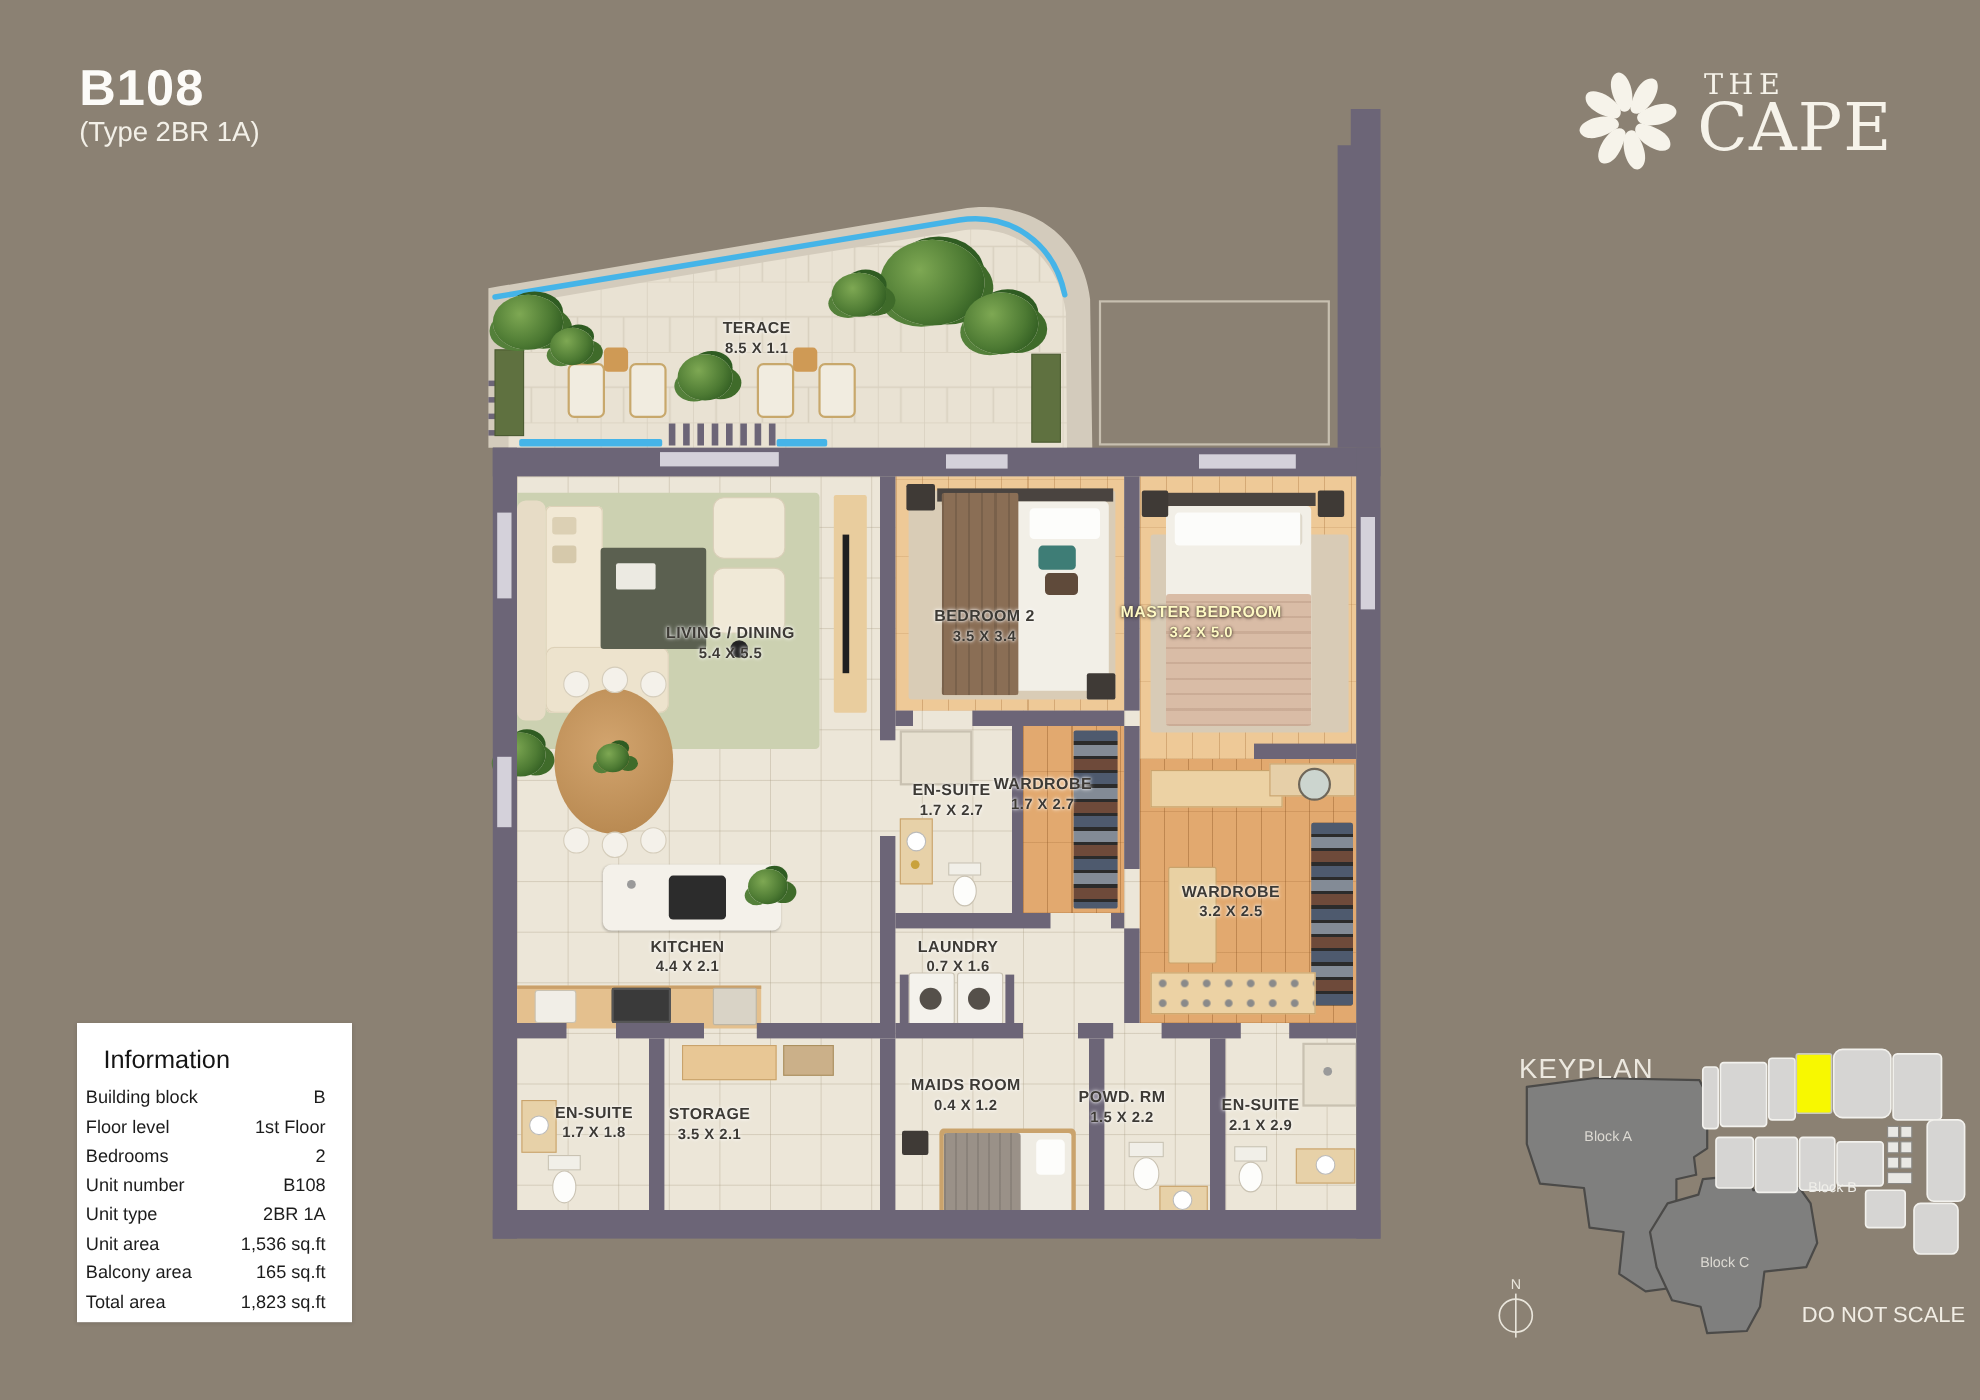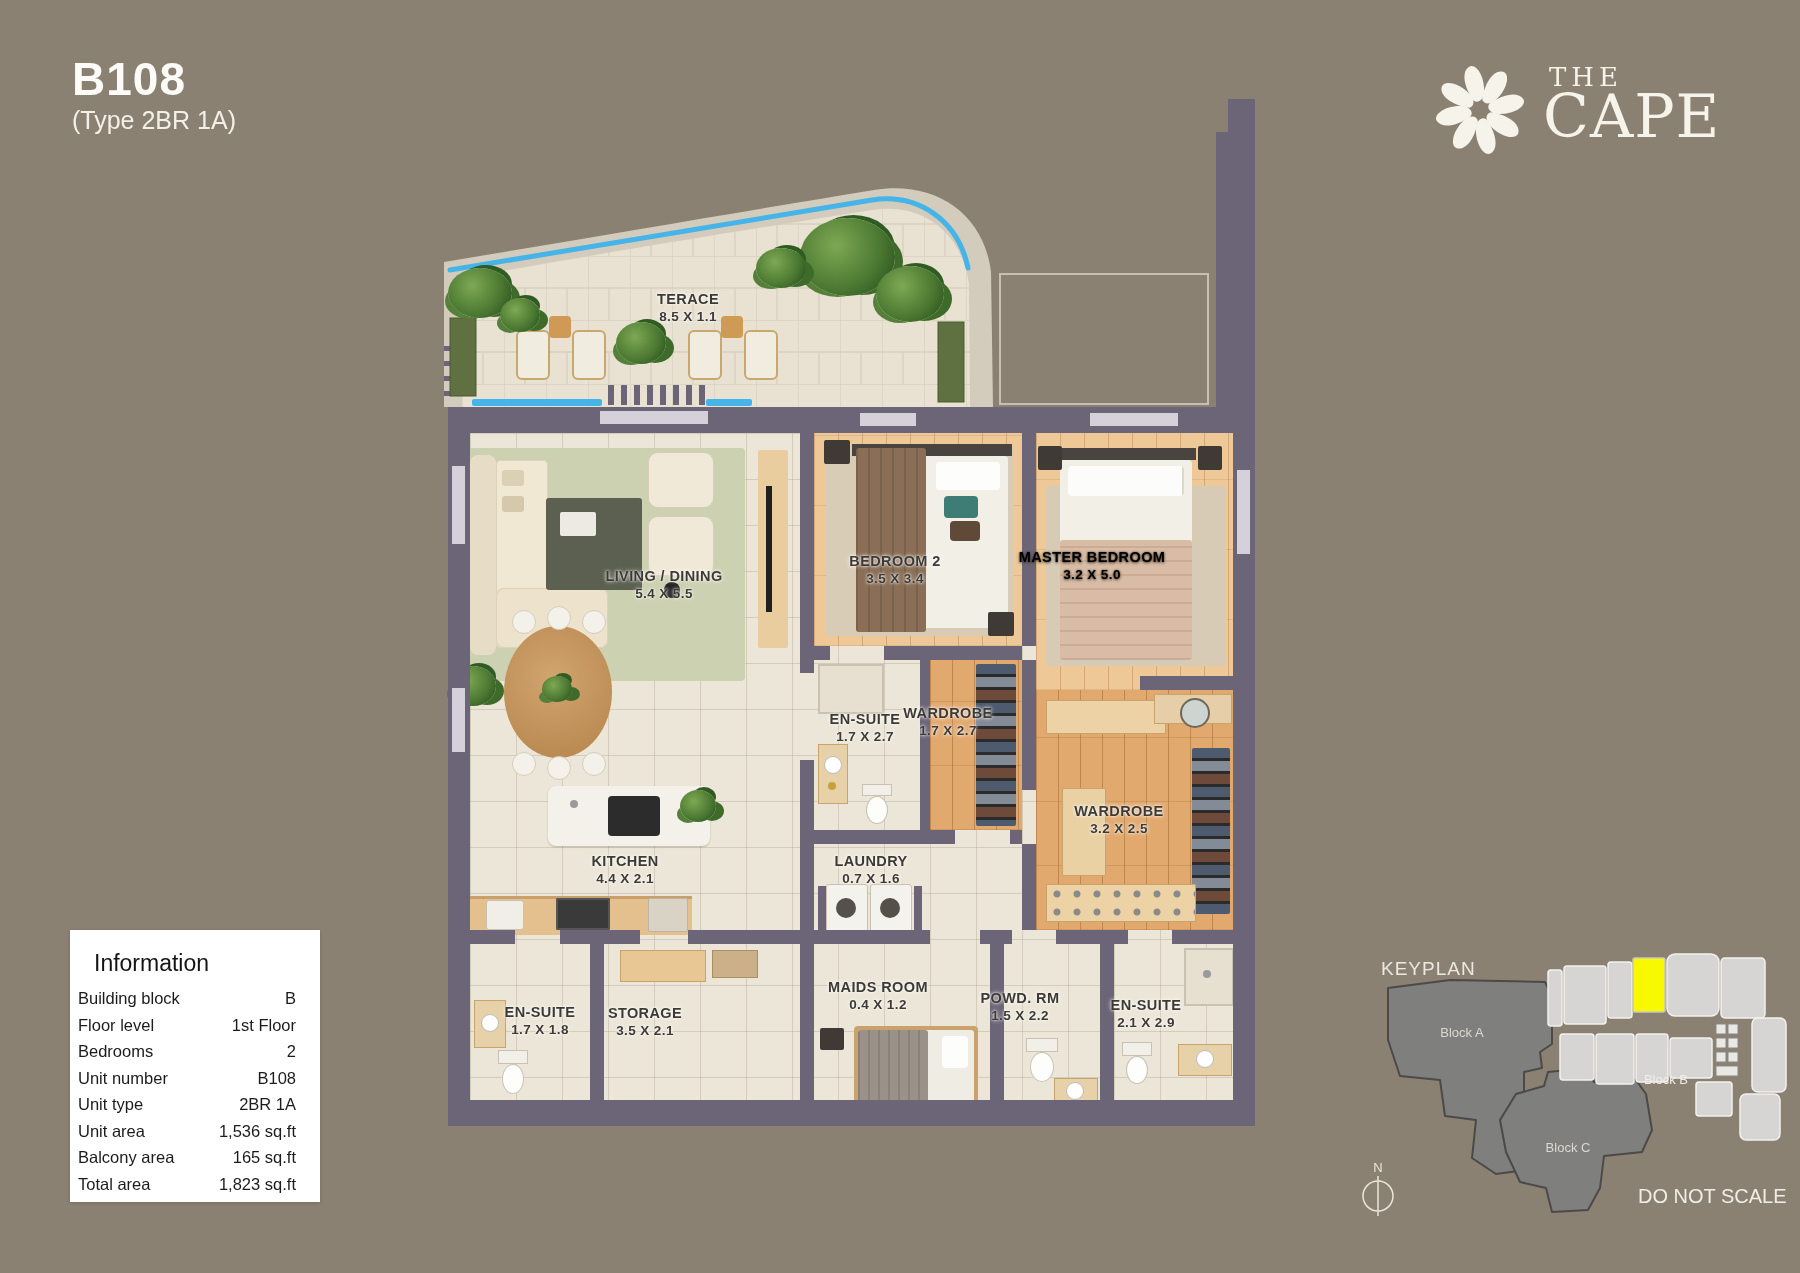--- a/index.html
+++ b/index.html
@@ -29,29 +29,29 @@
   .f{position:absolute;z-index:12;}
   .plant{position:absolute;z-index:14;border-radius:50%;
     background:radial-gradient(circle at 38% 35%,#7ea853,#4d7a33 55%,#2e5a20 85%);
     box-shadow:14px 5px 0 -6px #3f6b2a,-10px 8px 0 -7px #54803a,6px -9px 0 -6px #2f5c22;}
   .rack{position:absolute;z-index:12;border-radius:2px;
     background:repeating-linear-gradient(180deg,#4e5a6e 0 10px,#2b2b2b 10px 13px,#838b96 13px 23px,#2b2b2b 23px 26px,#6e4a3a 26px 36px,#2b2b2b 36px 39px);}
   .room-label{position:absolute;z-index:40;transform:translate(-50%,-50%);text-align:center;
     font-weight:bold;font-size:14.5px;line-height:17px;color:#3d3a35;letter-spacing:.4px;white-space:nowrap;
     text-shadow:0 0 4px rgba(255,255,255,.95),0 0 2px rgba(255,255,255,.9);}
   .room-label .rl-dims{display:block;font-size:13.5px;}
-  .room-label.light{color:#000000;text-shadow:0 1px 3px rgba(45,35,25,.8),0 0 2px rgba(45,35,25,.6);}
+  .room-label.light{color:#fef9c3;text-shadow:0 1px 3px rgba(45,35,25,.8),0 0 2px rgba(45,35,25,.6);}
   
   .info-box{position:absolute;left:70px;top:930px;width:250px;height:272px;background:#ffffff;z-index:50;
     box-shadow:0 1px 4px rgba(0,0,0,.15);}
   .info-title{font-size:23px;color:#141414;margin:20px 16px 8px 24px;}
   .info-rows{margin:0 24px 0 8px;}
   .info-row{display:flex;justify-content:space-between;font-size:16.5px;color:#1c1c1c;line-height:26.5px;}
   
-  .keyplan-title{position:absolute;left:1381px;top:958px;font-size:19px;color:#ece8df;letter-spacing:1px;z-index:50;}
+  .keyplan-title{position:absolute;left:1381px;top:958px;font-size:25px;color:#ece8df;letter-spacing:1px;z-index:50;}
   .do-not-scale{position:absolute;left:1638px;top:1185px;font-size:20px;color:#f1ede4;z-index:50;}
   .disclaimer{position:absolute;left:62px;top:1218px;font-size:17.5px;color:#f2efe7;z-index:50;}
   svg text{font-family:"Liberation Sans",sans-serif;}
 </style>
 </head>
 <body>
 
 <div class="canvas">
 
   <div class="unit-title">B108</div>

